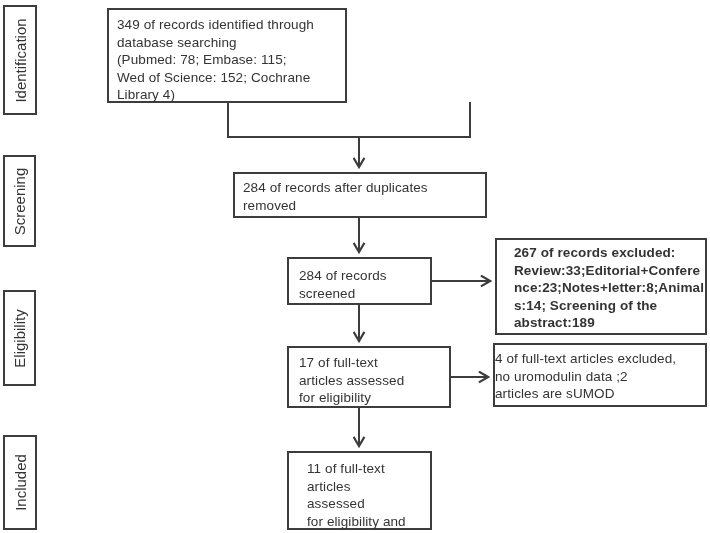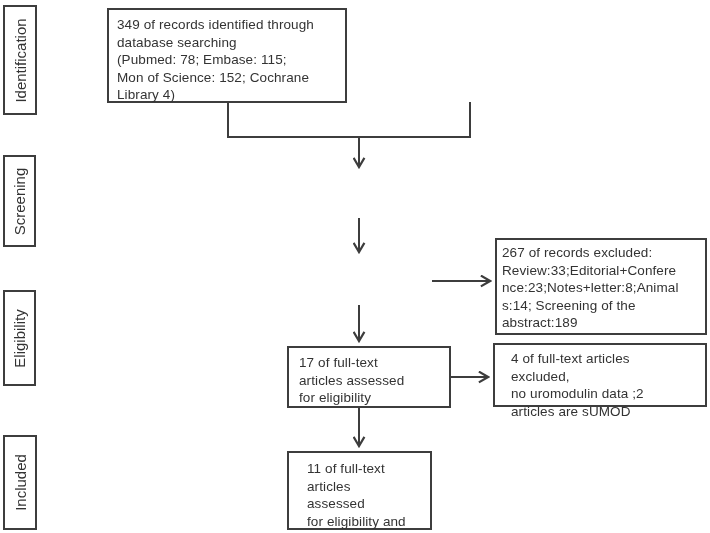--- a/index.html
+++ b/index.html
@@ -21,22 +21,22 @@
   .stage span{
     transform:rotate(-90deg);white-space:nowrap;font-size:15px;color:#333333;
   }
   
   #node-db-search      {left:107px;top:8px;  width:240px;height:95px;padding:6px 8px;}
   #node-other-sources  {left:367px;top:4px;  width:196px;height:98px;padding:24px 10px 0 12px;}
   #node-after-dup      {left:233px;top:172px;width:254px;height:46px;padding:5px 8px;}
   #node-screened       {left:287px;top:257px;width:145px;height:48px;padding:8px 10px;}
   #node-fulltext       {left:287px;top:346px;width:164px;height:62px;padding:6px 10px;}
   #node-included       {left:287px;top:451px;width:145px;height:79px;padding:7px 18px;}
-  #node-rec-excluded   {left:495px;top:238px;width:212px;height:97px;padding:4px 5px;}
-  #node-ft-excluded    {left:493px;top:343px;width:214px;height:64px;padding:5px 16px;}
+  #node-rec-excluded   {left:495px;top:238px;width:212px;height:97px;padding:4px 17px;font-weight:bold;}
+  #node-ft-excluded    {left:493px;top:343px;width:214px;height:64px;padding:5px 0;}
   #stage-identification{left:3px;top:5px;  width:34px;height:110px;}
   #stage-screening     {left:3px;top:155px;width:33px;height:92px;}
   #stage-eligibility   {left:3px;top:290px;width:33px;height:96px;}
   #stage-included      {left:3px;top:435px;width:34px;height:95px;}
 </style>
 </head>
 <body>
 
 <div class="canvas">
 
@@ -68,25 +68,29 @@
   <div class="stage" id="stage-eligibility">
     <span>Eligibility</span>
   </div>
   <div class="stage" id="stage-included">
     <span>Included</span>
   </div>
 
   <div class="node" id="node-db-search">349 of records identified through
 database searching
 (Pubmed: 78; Embase: 115;
-Mon of Science: 152; Cochrane
+Wed of Science: 152; Cochrane
 Library 4)</div>
 
 
+  <div class="node" id="node-after-dup">284 of records after duplicates
+removed</div>
 
+  <div class="node" id="node-screened">284 of records
+screened</div>
 
   <div class="node" id="node-fulltext">17 of full-text
 articles assessed
 for eligibility</div>
 
   <div class="node" id="node-included">11 of full-text
 articles assessed
 for eligibility and
 meta-analysis</div>
 

